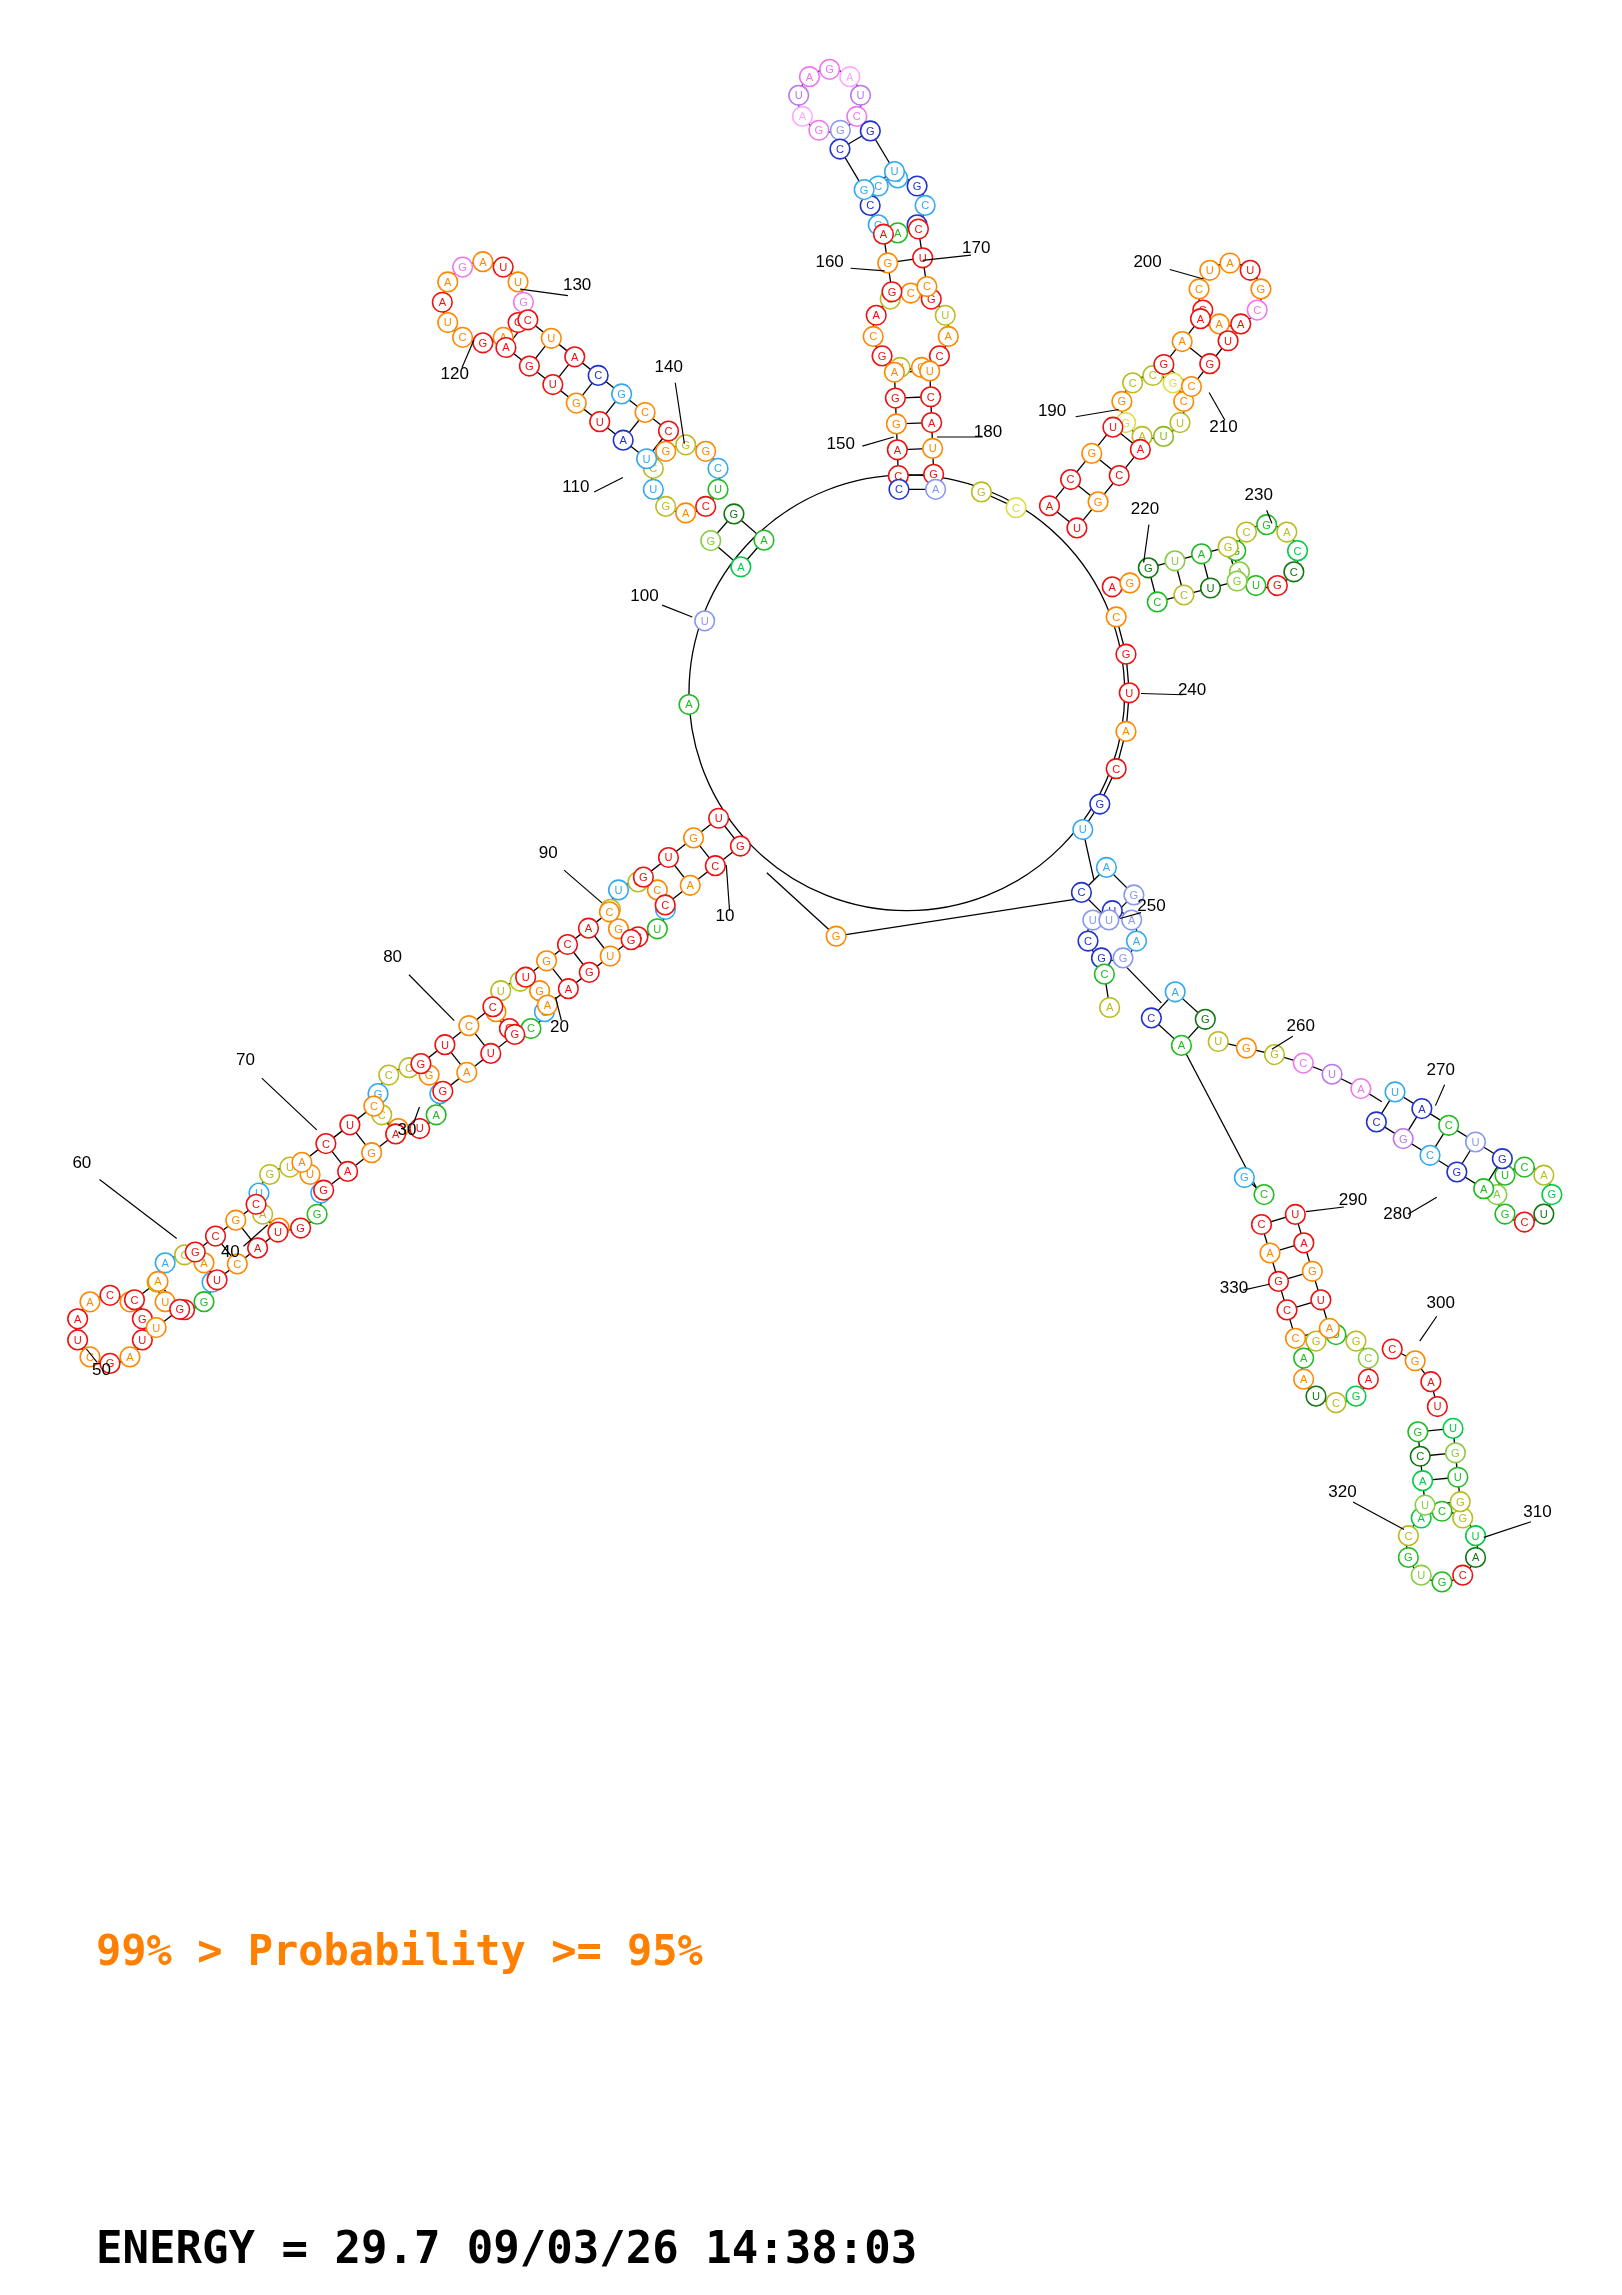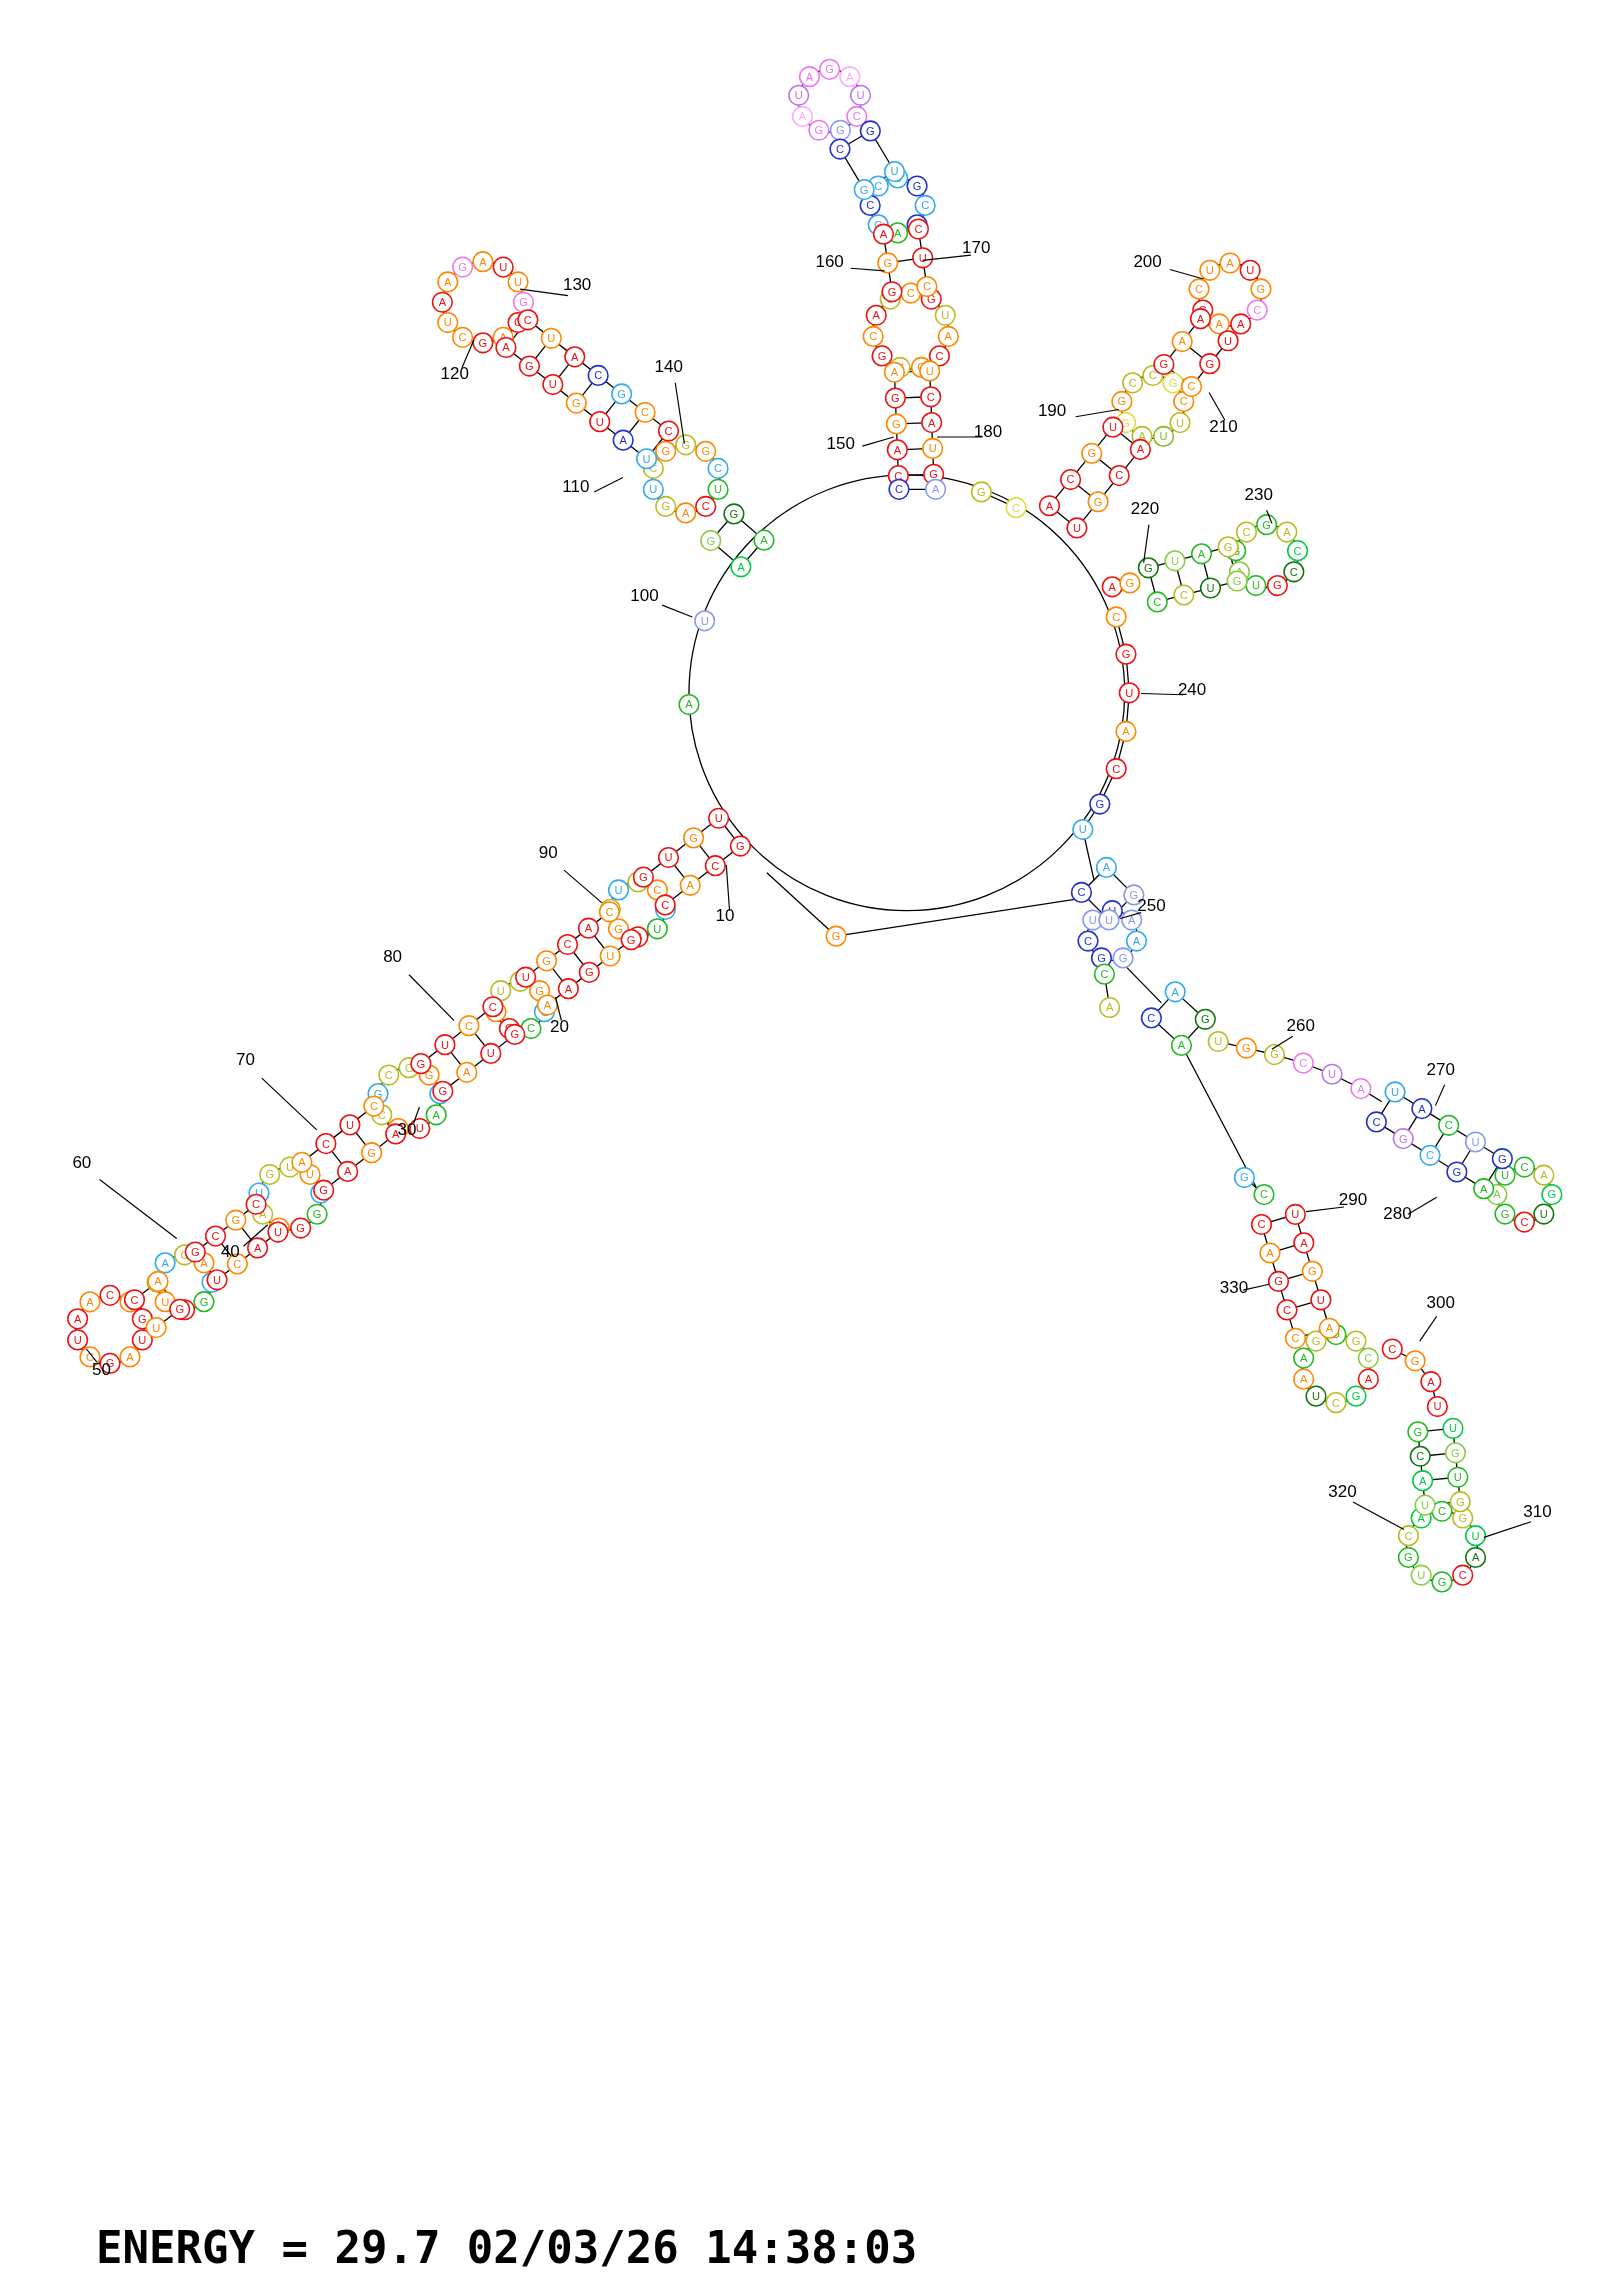--- a/index.html
+++ b/index.html
@@ -898,23 +898,24 @@
         <line x1="2340" y1="2326" x2="2268" y2="2350" stroke="#000" stroke-width="1.8"></line>
         <text x="2350" y="2319" text-anchor="middle" fill="#000" font-size="26" font-family="Liberation Sans, sans-serif">310</text>
         <line x1="2068" y1="2296" x2="2146" y2="2338" stroke="#000" stroke-width="1.8"></line>
         <text x="2052" y="2288" text-anchor="middle" fill="#000" font-size="26" font-family="Liberation Sans, sans-serif">320</text>
         <line x1="1900" y1="1972" x2="1940" y2="1963" stroke="#000" stroke-width="1.8"></line>
         <text x="1886" y="1977" text-anchor="middle" fill="#000" font-size="26" font-family="Liberation Sans, sans-serif">330</text>
       </g>
     </svg>
 
   <div id="legend">
+    <div class="legend-row" style="color: rgb(255, 128, 0);">99% &gt; Probability &gt;= 95%</div>
     
     
     
     
     
   </div>
 
-  <div id="energy-line">ENERGY = 29.7  02/03/26 14:38:03</div>
+  <div id="energy-line">ENERGY = 29.7  09/03/26 14:38:03</div>
 
 </div>
 
 
 </body></html>

